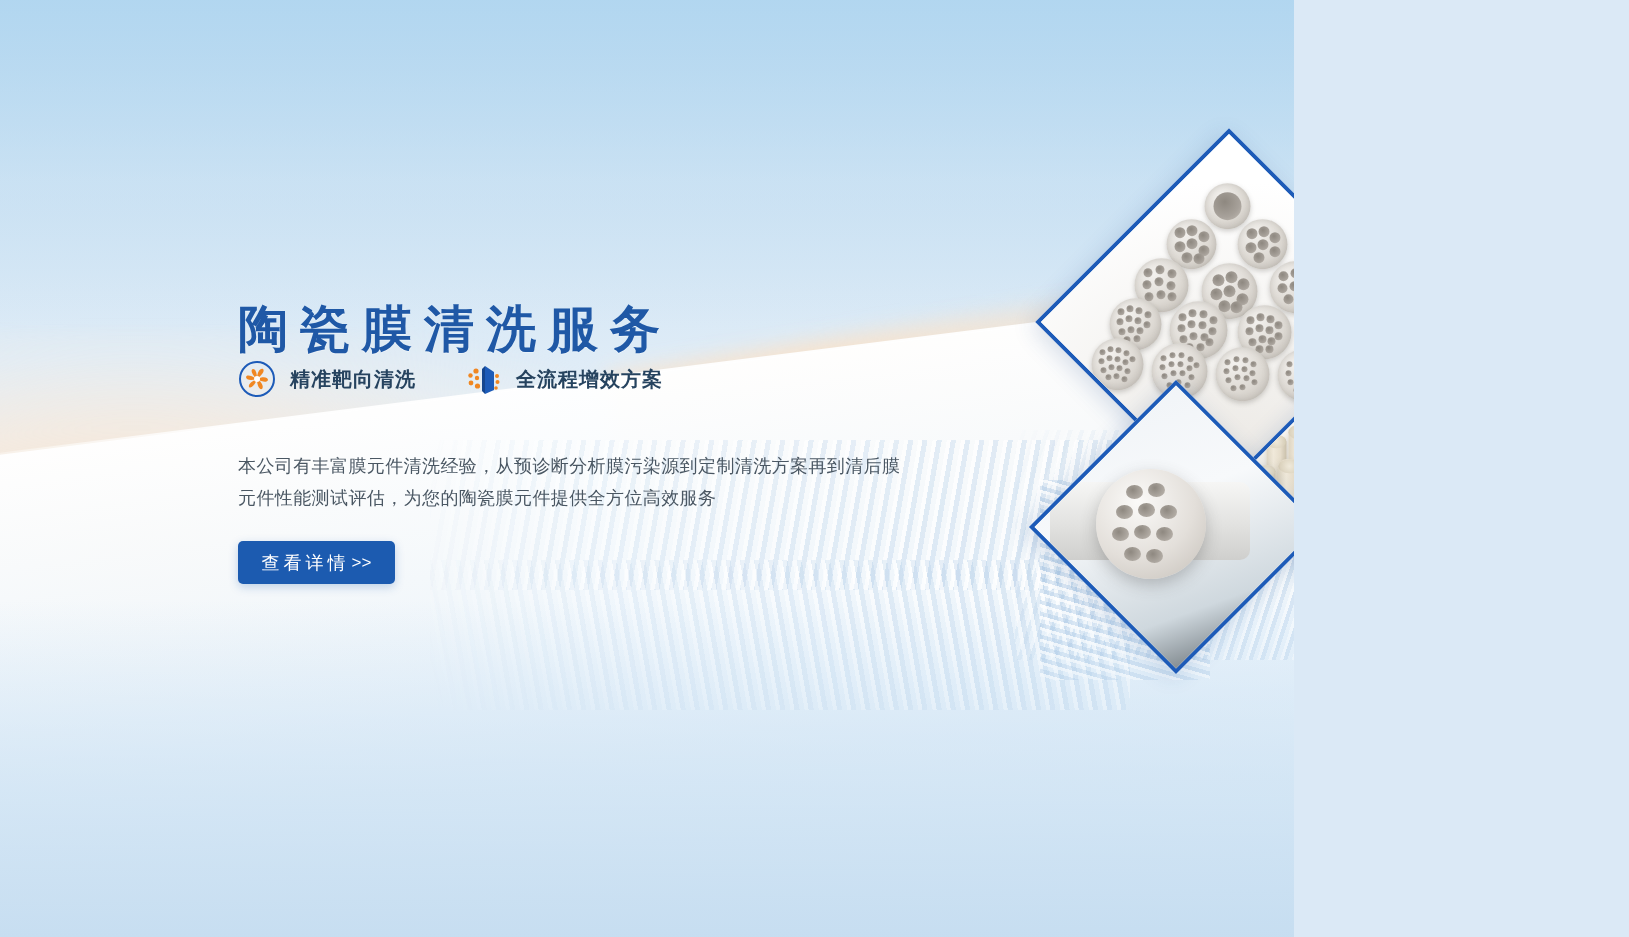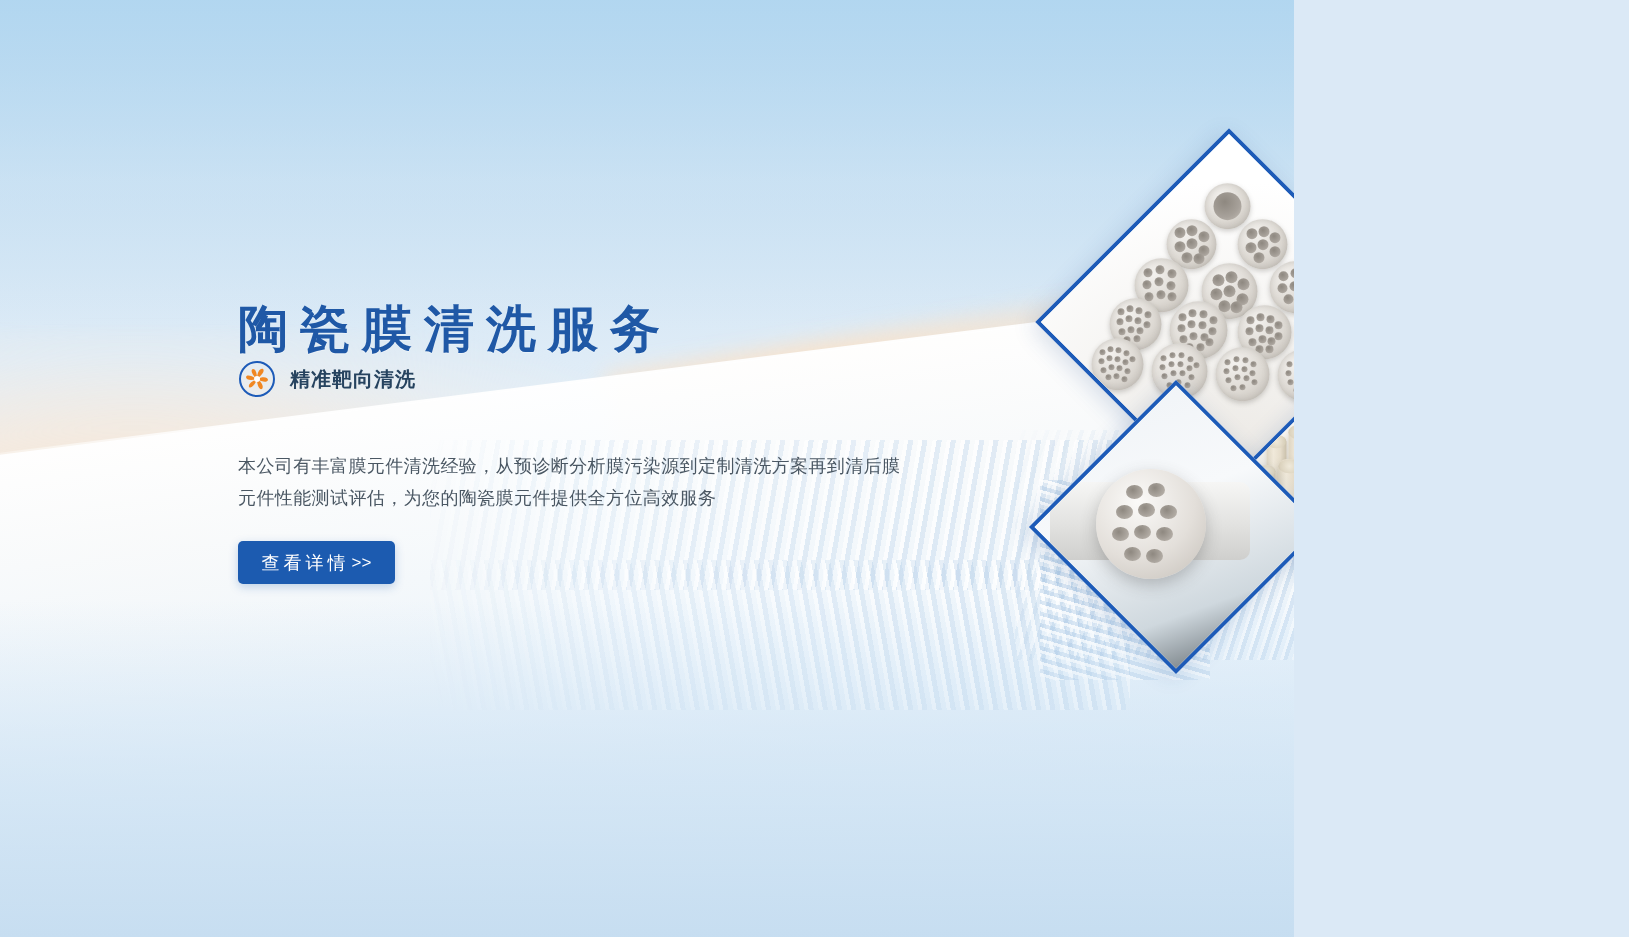--- a/index.html
+++ b/index.html
@@ -429,20 +429,41 @@
               <path d="M19 19 C17 25, 13 29, 11 27 C10 24, 14 21, 19 19 Z"></path>
               <path d="M19 19 C13 21, 8 20, 8 17 C9 14, 14 16, 19 19 Z"></path>
               <path d="M19 19 C14 15, 12 10, 15 9 C18 9, 19 14, 19 19 Z"></path>
             </g>
             <circle cx="19" cy="19" r="3" fill="#ffffff"></circle>
           </svg>
         </span>
         <span class="feature-label">精准靶向清洗</span>
       </div>
 
+      <div class="feature">
+        <span class="icon-wrap">
+          <svg viewBox="0 0 38 38" width="38" height="38" aria-hidden="true">
+            <path d="M21 6 L30 12 L30 30 L21 34 Z" fill="#1d5bb8"></path>
+            <path d="M21 6 L21 34 L18 31 L18 9 Z" fill="#15468f"></path>
+            <g fill="#f08722">
+              <circle cx="12" cy="11" r="2.6"></circle>
+              <circle cx="6.5" cy="15.5" r="2.2"></circle>
+              <circle cx="13" cy="18" r="2.2"></circle>
+              <circle cx="7" cy="23" r="2.4"></circle>
+              <circle cx="13.5" cy="26" r="2.6"></circle>
+            </g>
+            <g fill="#f08722">
+              <circle cx="33" cy="16" r="2"></circle>
+              <circle cx="33.5" cy="22" r="2"></circle>
+              <circle cx="32" cy="28" r="1.8"></circle>
+            </g>
+          </svg>
+        </span>
+        <span class="feature-label">全流程增效方案</span>
+      </div>
 
     </div>
 
     <p class="desc">本公司有丰富膜元件清洗经验，从预诊断分析膜污染源到定制清洗方案再到清后膜元件性能测试评估，为您的陶瓷膜元件提供全方位高效服务</p>
 
     <button class="cta">
       <span>查看详情</span>
       <span class="arrows">&gt;&gt;</span>
     </button>
 

